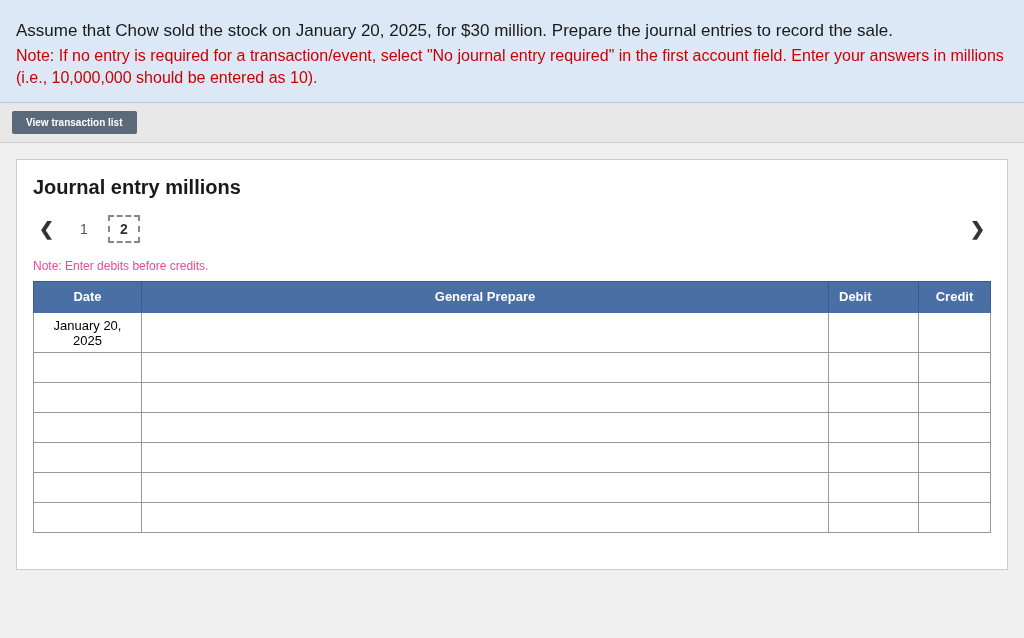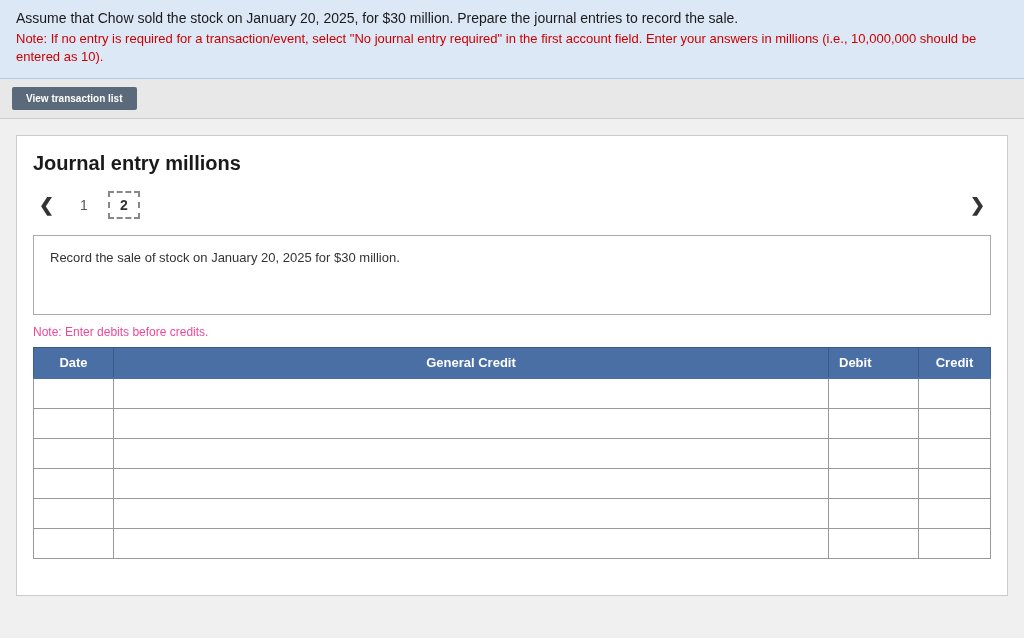--- a/index.html
+++ b/index.html
@@ -12,27 +12,28 @@
     }
 
     .top-banner {
       background: #dce8f5;
       padding: 10px 16px 12px 16px;
       border-bottom: 1px solid #b0c8e0;
     }
 
     .top-banner .main-text {
       color: #1a1a1a;
-      font-size: 14px;
+      font-size: 17px;
       margin-bottom: 4px;
+      margin-top: 11px;
     }
 
     .top-banner .note-text {
       color: #cc0000;
-      font-size: 13px;
+      font-size: 16px;
       line-height: 1.4;
     }
 
     .toolbar {
       background: #e8e8e8;
       padding: 8px 12px;
       border-bottom: 1px solid #ccc;
     }
 
     .view-transaction-btn {
@@ -118,21 +119,21 @@
       background: #4a6fa5;
       color: white;
       padding: 7px 10px;
       text-align: center;
       font-size: 13px;
       font-weight: bold;
       border: 1px solid #3a5a8a;
     }
 
     .journal-table th.date-col {
-      width: 80px;
+      width: 108px;
       text-align: center;
     }
 
     .journal-table th.gj-col {
       text-align: center;
     }
 
     .journal-table th.debit-col {
       width: 90px;
       text-align: left;
@@ -193,34 +194,40 @@
 
   <div class="pagination">
     <button class="page-arrow">❮</button>
     <span class="page-num">1</span>
     <span class="page-num-active">2</span>
     <span class="pagination-right">
       <button class="page-arrow">❯</button>
     </span>
   </div>
 
-  <div class="description-box">Record the sale of stock on January 20, 2025 for $30 million.</div>
 
   <div class="note-line">Note: Enter debits before credits.</div>
 
   <table class="journal-table">
     <thead>
       <tr>
         <th class="date-col">Date</th>
-        <th class="gj-col">General Credit</th>
+        <th class="gj-col">General Prepare</th>
         <th class="debit-col">Debit</th>
         <th class="credit-col">Credit</th>
       </tr>
     </thead>
     <tbody id="journal-tbody">
+    <tr>
+          <td class="date-cell" style="white-space: pre;">January 20,
+2025</td>
+          <td><input type="text" style=""></td>
+          <td><input type="text" style=""></td>
+          <td><input type="text" style=""></td>
+        </tr>
         <tr>
           <td class="date-cell"></td>
           <td><input type="text" style=""></td>
           <td><input type="text" style=""></td>
           <td><input type="text" style=""></td>
         </tr>
         <tr>
           <td class="date-cell"></td>
           <td><input type="text" style=""></td>
           <td><input type="text" style=""></td>

